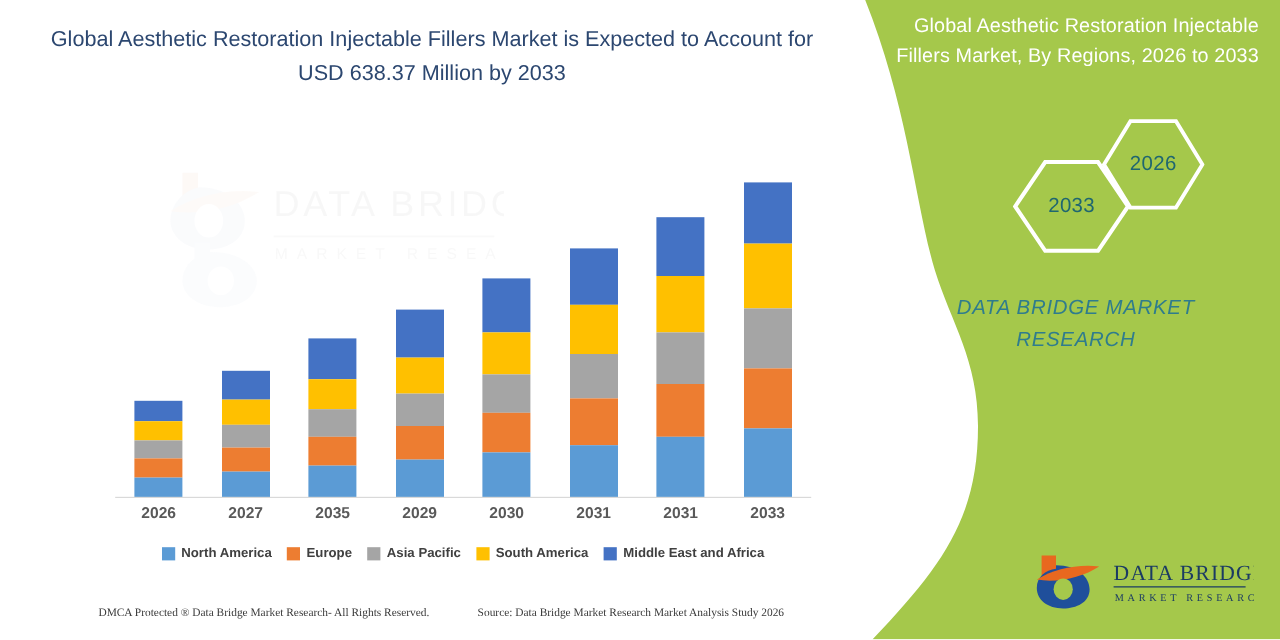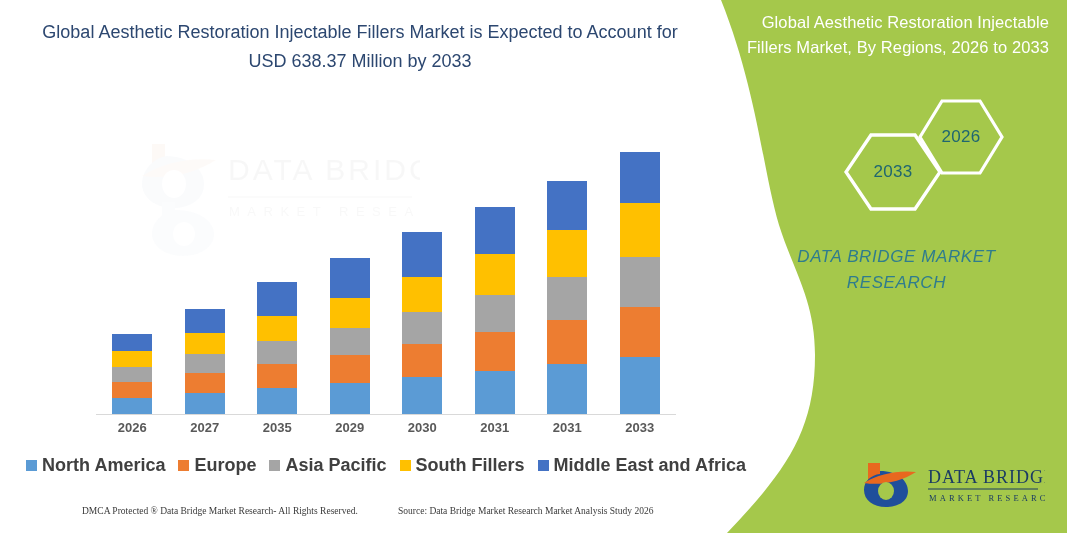--- a/index.html
+++ b/index.html
@@ -82,21 +82,21 @@
     color:#595959;font-size:13px;font-weight:bold;
   }
 
   .legend{
     position:absolute;left:96px;top:455px;width:580px;
     display:flex;justify-content:center;align-items:center;gap:13px;
     white-space:nowrap;
   }
   .legend-item{display:flex;align-items:center;gap:5px;}
   .swatch{width:11px;height:11px;display:inline-block;}
-  .legend-text{color:#404040;font-size:18px;font-weight:bold;}
+  .legend-text{color:#404040;font-size:11px;font-weight:bold;}
 
   .footer{
     position:absolute;left:0;top:506px;width:700px;height:22px;
   }
   .foot-left{
     position:absolute;left:82px;top:0;color:#3a3a3a;font-size:9.5px;
     font-family:"Liberation Serif", serif;
   }
   .foot-right{
     position:absolute;left:398px;top:0;color:#3a3a3a;font-size:9.5px;
@@ -254,21 +254,21 @@
       <div class="legend-item">
         <span class="swatch" style="background: rgb(237, 125, 49);"></span>
         <span class="legend-text">Europe</span>
       </div>
       <div class="legend-item">
         <span class="swatch" style="background: rgb(165, 165, 165);"></span>
         <span class="legend-text">Asia Pacific</span>
       </div>
       <div class="legend-item">
         <span class="swatch" style="background: rgb(255, 192, 0);"></span>
-        <span class="legend-text">South Fillers</span>
+        <span class="legend-text">South America</span>
       </div>
       <div class="legend-item">
         <span class="swatch" style="background: rgb(68, 114, 196);"></span>
         <span class="legend-text">Middle East and Africa</span>
       </div>
     </div>
 
   <div class="footer">
     <span class="foot-left">DMCA Protected ® Data Bridge Market Research- All Rights Reserved.</span>
     <span class="foot-right">Source: Data Bridge Market Research  Market Analysis Study 2026</span>

